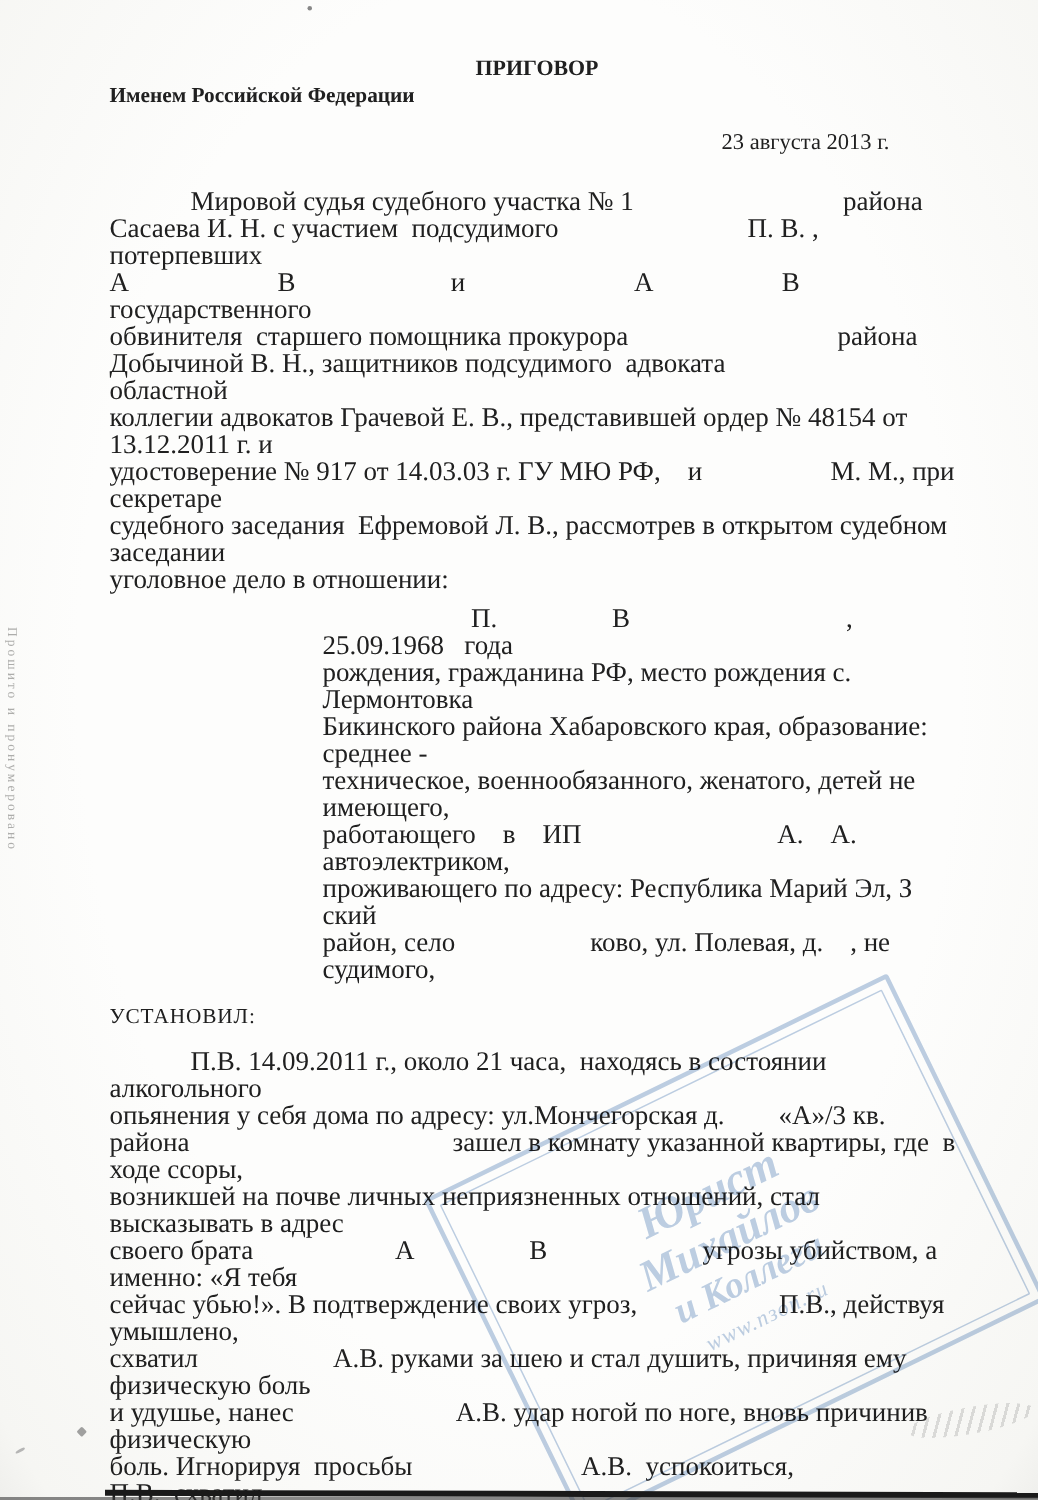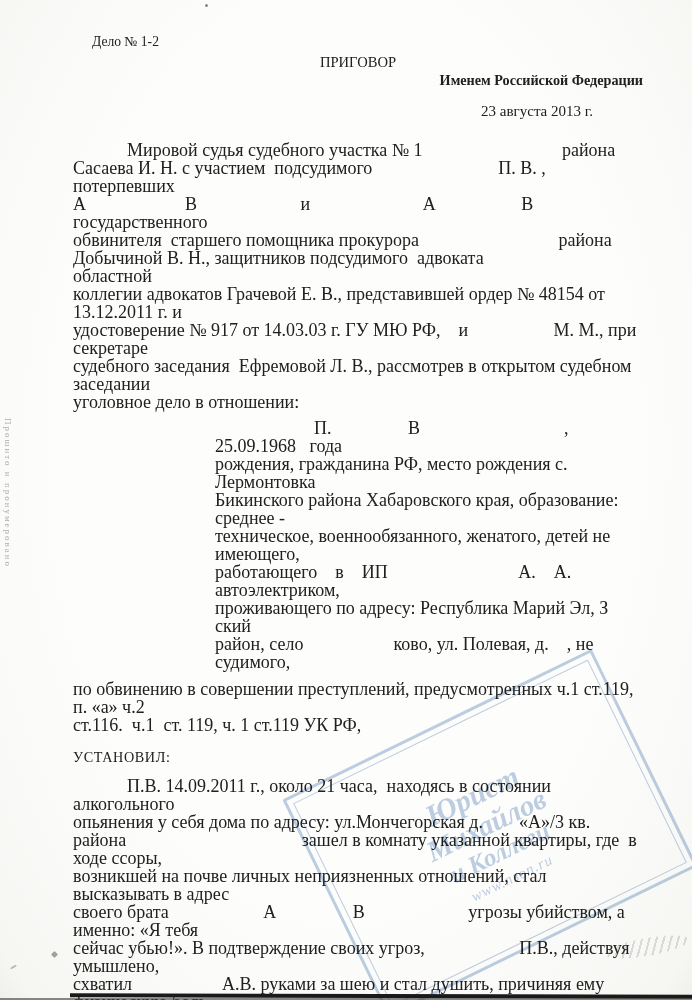--- a/index.html
+++ b/index.html
@@ -6,22 +6,22 @@
   .page {
     position:relative; width:692px; height:1000px; margin:0 auto;
     background:
       radial-gradient(ellipse at 50% 45%, #fdfdfc 60%, #f6f6f3 95%, #efefec 100%);
     overflow:hidden;
     font-family:"Liberation Serif","DejaVu Serif",serif;
     color:#202020;
   }
   .content { position:absolute; top:0; left:0; right:0; padding:34px 49px 0 73px; }
   .case-number { font-size:13.6px; margin-left:19px; }
-  .doc-title  { text-align:center; font-weight:normal; font-size:14.6px; margin-top:4px; }
-  .doc-subtitle { text-align:right; font-weight:bold; font-size:14.2px; margin-top:1px; }
+  .doc-title  { text-align:center; font-weight:bold; font-size:14.6px; margin-top:4px; }
+  .doc-subtitle { text-align:left; font-weight:bold; font-size:14.2px; margin-top:1px; }
   .doc-date { text-align:right; font-size:15px; margin-top:14px; padding-right:50px; }
   .para {
     margin:0; font-size:18px; line-height:18px;
     white-space:pre-wrap; word-break:break-word;
   }
   .intro   { margin-top:21px; }
   .defendant { margin-top:8px; margin-left:142px; }
   .charges { margin-top:9px; }
   .section-heading { font-size:14.2px; letter-spacing:.6px; margin-top:15px; }
   .facts { margin-top:11px; }
@@ -77,43 +77,40 @@
   .speck-c { left:10px; top:966px; width:7px; height:2px; background:#9a9a9a; transform:rotate(-30deg); }
 </style>
 </head>
 <body>
 
 <div class="page">
 
   <div class="margin-note">Прошито и пронумеровано</div>
 
   <div class="content">
-    <div class="case-number">Дело № 1-2</div>
     <div class="doc-title">ПРИГОВОР</div>
     <div class="doc-subtitle">Именем Российской Федерации</div>
     <div class="doc-date">23 августа 2013 г.</div>
 
     <p class="para intro">            Мировой судья судебного участка № 1                               района
 Сасаева И. Н. с участием  подсудимого                            П. В. , потерпевших
 А                      В                       и                         А                   В                       государственного
 обвинителя  старшего помощника прокурора                               района
 Добычиной В. Н., защитников подсудимого  адвоката                                     областной
 коллегии адвокатов Грачевой Е. В., представившей ордер № 48154 от 13.12.2011 г. и
 удостоверение № 917 от 14.03.03 г. ГУ МЮ РФ,    и                   М. М., при секретаре
 судебного заседания  Ефремовой Л. В., рассмотрев в открытом судебном заседании
 уголовное дело в отношении:</p>
     <p class="para defendant">                      П.                 В                                ,   25.09.1968   года
 рождения, гражданина РФ, место рождения с. Лермонтовка
 Бикинского района Хабаровского края, образование: среднее -
 техническое, военнообязанного, женатого, детей не имеющего,
 работающего    в    ИП                             А.    А.    автоэлектриком,
 проживающего по адресу: Республика Марий Эл, З                ский
 район, село                    ково, ул. Полевая, д.    , не судимого,</p>
-    <p class="para charges">по обвинению в совершении преступлений, предусмотренных ч.1 ст.119, п. «а» ч.2
-ст.116.  ч.1  ст. 119, ч. 1 ст.119 УК РФ,</p>
     <div class="section-heading">УСТАНОВИЛ:</div>
     <p class="para facts">            П.В. 14.09.2011 г., около 21 часа,  находясь в состоянии алкогольного
 опьянения у себя дома по адресу: ул.Мончегорская д.        «А»/3 кв.
 района                                       зашел в комнату указанной квартиры, где  в ходе ссоры,
 возникшей на почве личных неприязненных отношений, стал высказывать в адрес
 своего брата                     А                 В                       угрозы убийством, а именно: «Я тебя
 сейчас убью!». В подтверждение своих угроз,                     П.В., действуя умышлено,
 схватил                    А.В. руками за шею и стал душить, причиняя ему физическую боль
 и удушье, нанес                        А.В. удар ногой по ноге, вновь причинив  физическую
 боль. Игнорируя  просьбы                         А.В.  успокоиться,                     П.В.  схватил

